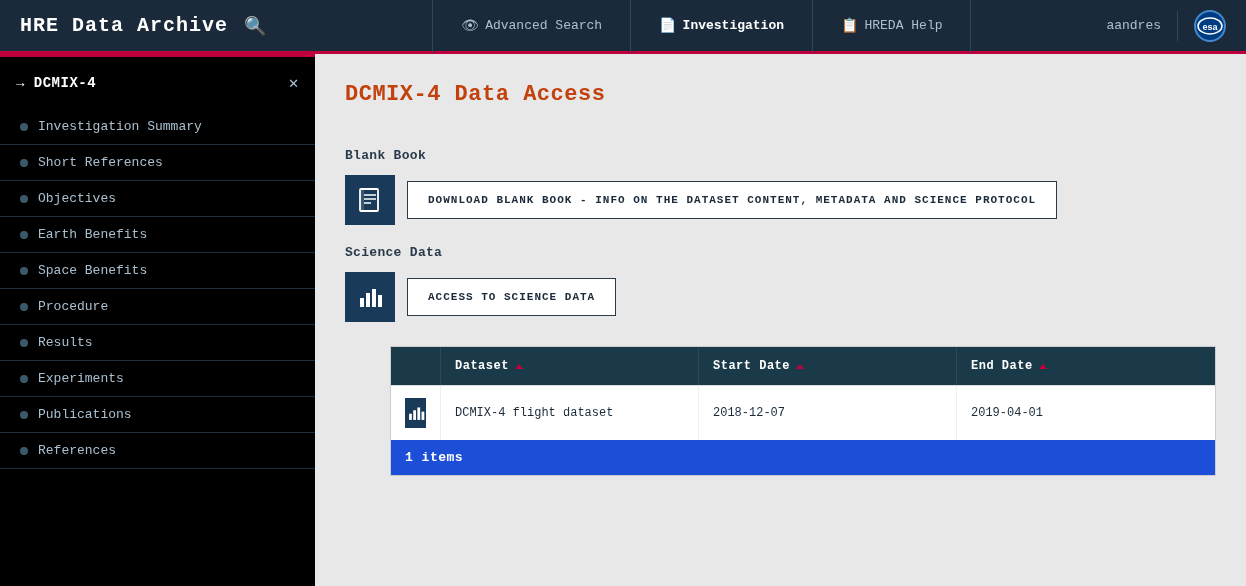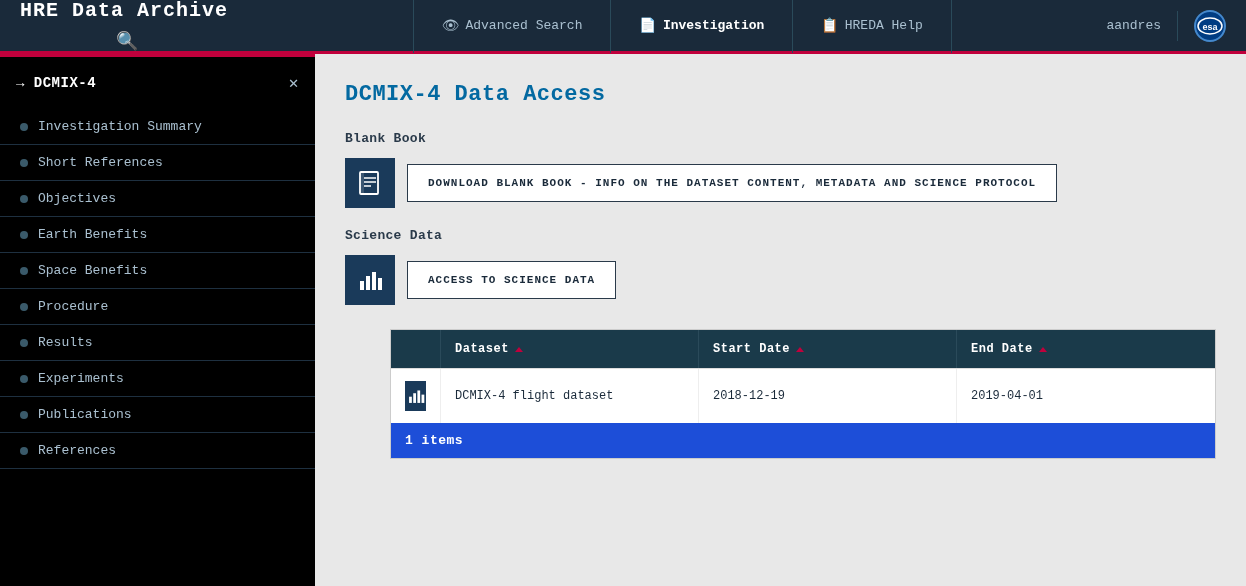--- a/index.html
+++ b/index.html
@@ -16,21 +16,20 @@
     }
     .header-logo {
       display: flex;
       align-items: center;
       gap: 8px;
       color: white;
       font-size: 20px;
       font-weight: bold;
       letter-spacing: 1px;
       margin-right: 30px;
-      flex-direction: column;
     }
     .header-search-icon {
       color: white;
       font-size: 18px;
       cursor: pointer;
       margin-left: 8px;
     }
     .header-nav {
       display: flex;
       align-items: center;
@@ -141,22 +140,22 @@
     
     .main {
       flex: 1;
       background: #e8e8e8;
       overflow-y: auto;
       padding: 28px 30px;
     }
     .page-title {
       font-size: 22px;
       font-weight: bold;
-      color: #0369a1;
-      margin-bottom: 24px;
+      color: #c2410c;
+      margin-bottom: 41px;
       letter-spacing: 0.5px;
     }
 
     
     .section-label {
       font-size: 13px;
       font-weight: bold;
       color: #2a3a4a;
       margin-bottom: 12px;
       letter-spacing: 0.3px;
@@ -417,21 +416,21 @@
               <rect x="9" y="9" width="4" height="14" fill="white"></rect>
               <rect x="15" y="5" width="4" height="18" fill="white"></rect>
               <rect x="21" y="11" width="4" height="12" fill="white"></rect>
             </svg>
           </div>
         </div>
         <div class="table-cell">
           <span>DCMIX-4 flight dataset</span>
         </div>
         <div class="table-cell">
-          <span>2018-12-19</span>
+          <span>2018-12-07</span>
         </div>
         <div class="table-cell">
           <span>2019-04-01</span>
         </div>
       </div>
 
       <div class="table-footer">
         <span>1 items</span>
       </div>
     </div>

